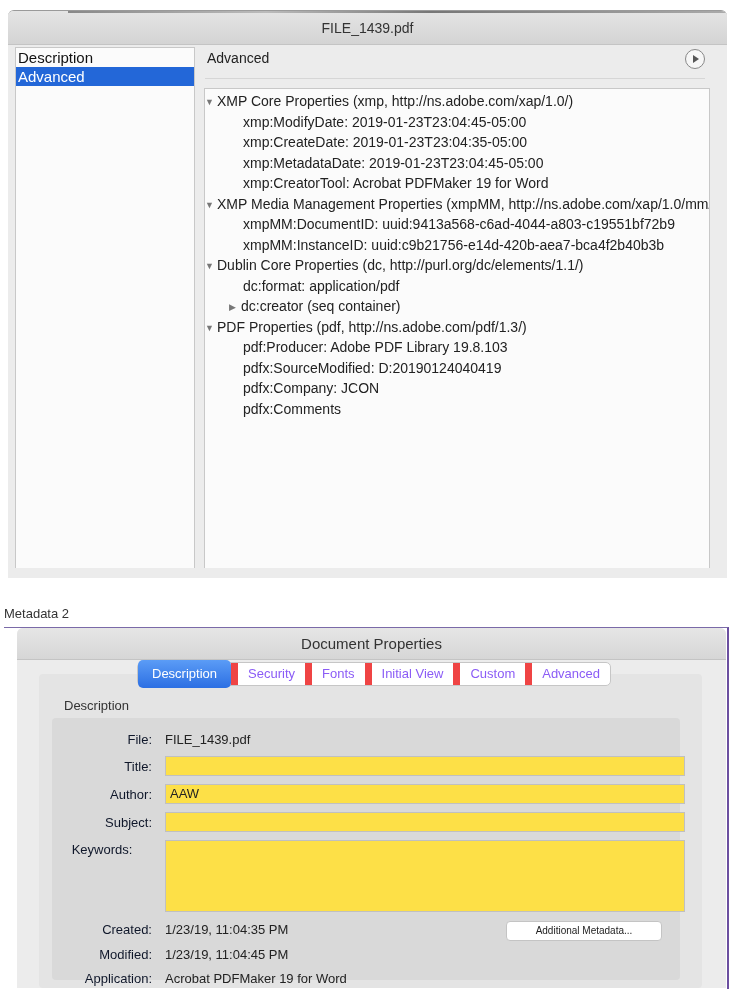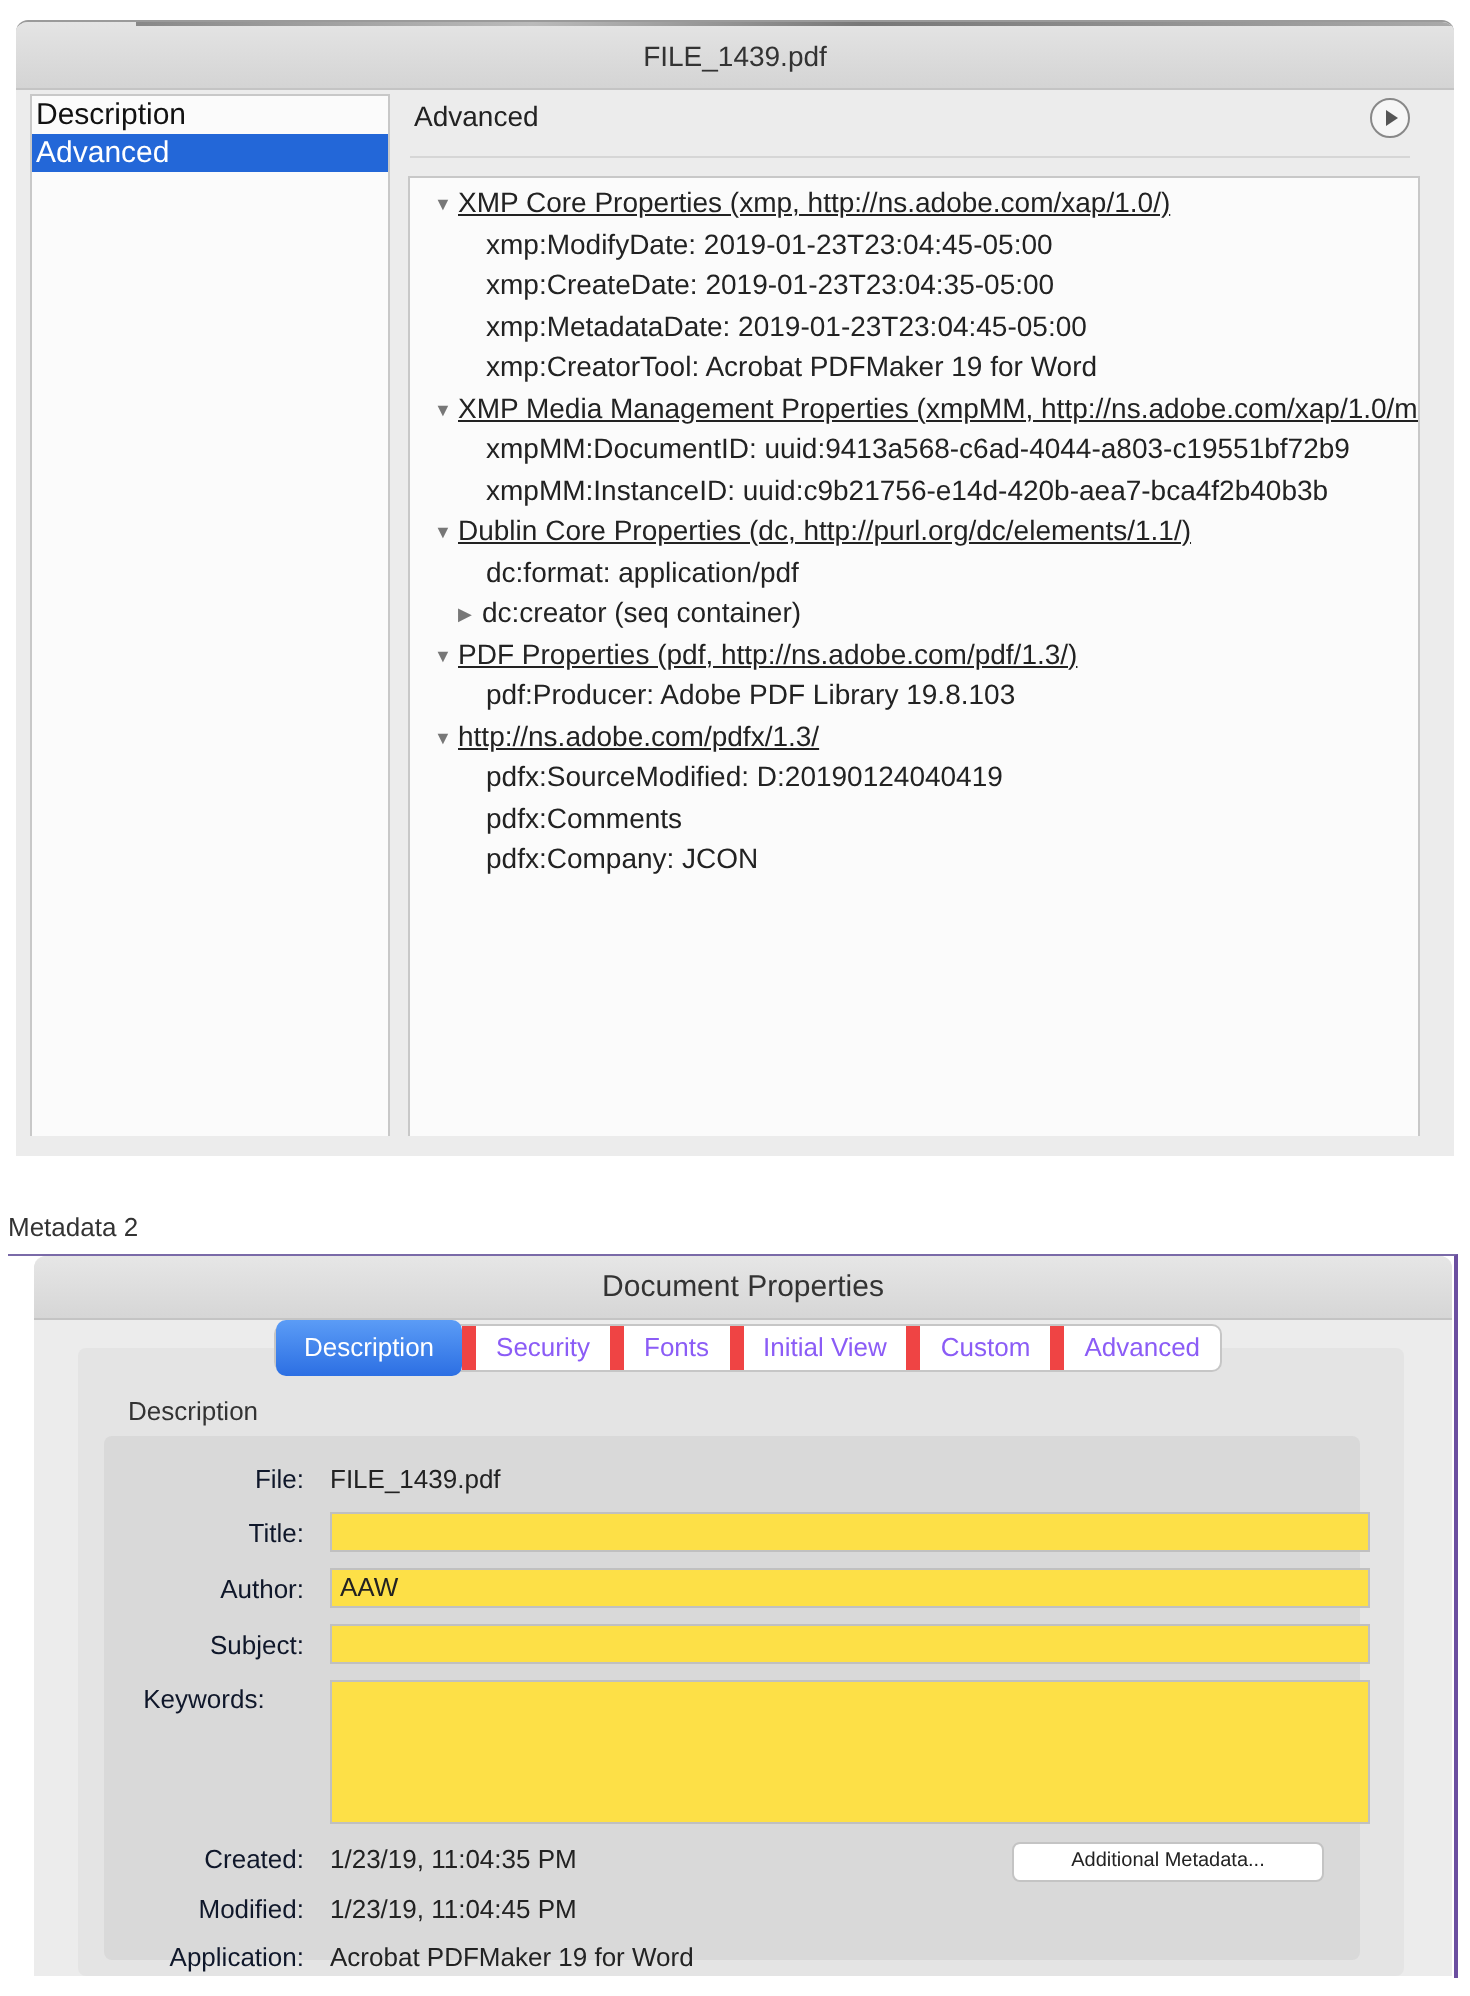--- a/index.html
+++ b/index.html
@@ -40,21 +40,21 @@
   }
   .win1-divider {
     position: absolute; left: 205px; top: 78px; width: 500px; height: 1px; background: #d6d6d6;
   }
   .tree {
     position: absolute; left: 204px; top: 88px; width: 506px; height: 480px;
     background: #fbfbfb; border: 1px solid #c8c8c8; border-bottom: none;
     padding-top: 2px; overflow: hidden; white-space: nowrap;
   }
   .tree-row { font-size: 14px; height: 20.5px; line-height: 20.5px; color: #222; }
-  .tree-row.l0 { padding-left: 12px; text-decoration: underline; }
+  .tree-row.l0 { padding-left: 0; }
   .tree-row.l1 { padding-left: 24px; }
   .tree-row.l1leaf { padding-left: 38px; }
   .disclosure { display: inline-block; width: 12px; font-size: 9px; color: #777; vertical-align: 1px; }
 
   
   .caption {
     position: absolute; left: 4px; top: 606px; font-size: 13px; color: #333;
   }
 
   
@@ -125,24 +125,23 @@
   <div class="tree-row l1leaf">xmp:MetadataDate: 2019-01-23T23:04:45-05:00</div>
   <div class="tree-row l1leaf">xmp:CreatorTool: Acrobat PDFMaker 19 for Word</div>
   <div class="tree-row l0"><span class="disclosure">▼</span><span>XMP Media Management Properties (xmpMM, http://ns.adobe.com/xap/1.0/mm/)</span></div>
   <div class="tree-row l1leaf">xmpMM:DocumentID: uuid:9413a568-c6ad-4044-a803-c19551bf72b9</div>
   <div class="tree-row l1leaf">xmpMM:InstanceID: uuid:c9b21756-e14d-420b-aea7-bca4f2b40b3b</div>
   <div class="tree-row l0"><span class="disclosure">▼</span><span>Dublin Core Properties (dc, http://purl.org/dc/elements/1.1/)</span></div>
   <div class="tree-row l1leaf">dc:format: application/pdf</div>
   <div class="tree-row l1"><span class="disclosure">▶</span><span>dc:creator (seq container)</span></div>
   <div class="tree-row l0"><span class="disclosure">▼</span><span>PDF Properties (pdf, http://ns.adobe.com/pdf/1.3/)</span></div>
   <div class="tree-row l1leaf">pdf:Producer: Adobe PDF Library 19.8.103</div>
-  <div class="tree-row l0"><span class="disclosure">▼</span><span>http://ns.adobe.com/pdfx/1.3/</span></div>
   <div class="tree-row l1leaf">pdfx:SourceModified: D:20190124040419</div>
+  <div class="tree-row l1leaf">pdfx:Company: JCON</div>
   <div class="tree-row l1leaf">pdfx:Comments</div>
-  <div class="tree-row l1leaf">pdfx:Company: JCON</div>
 </div>
 
 <div class="caption">Metadata 2</div>
 
 <div class="win2-frame"></div>
 <div class="win2">
   <div class="win2-titlebar">Document Properties</div>
   <div class="tabbox"></div>
   <div class="tabs">
     <div class="tab active">Description</div>

